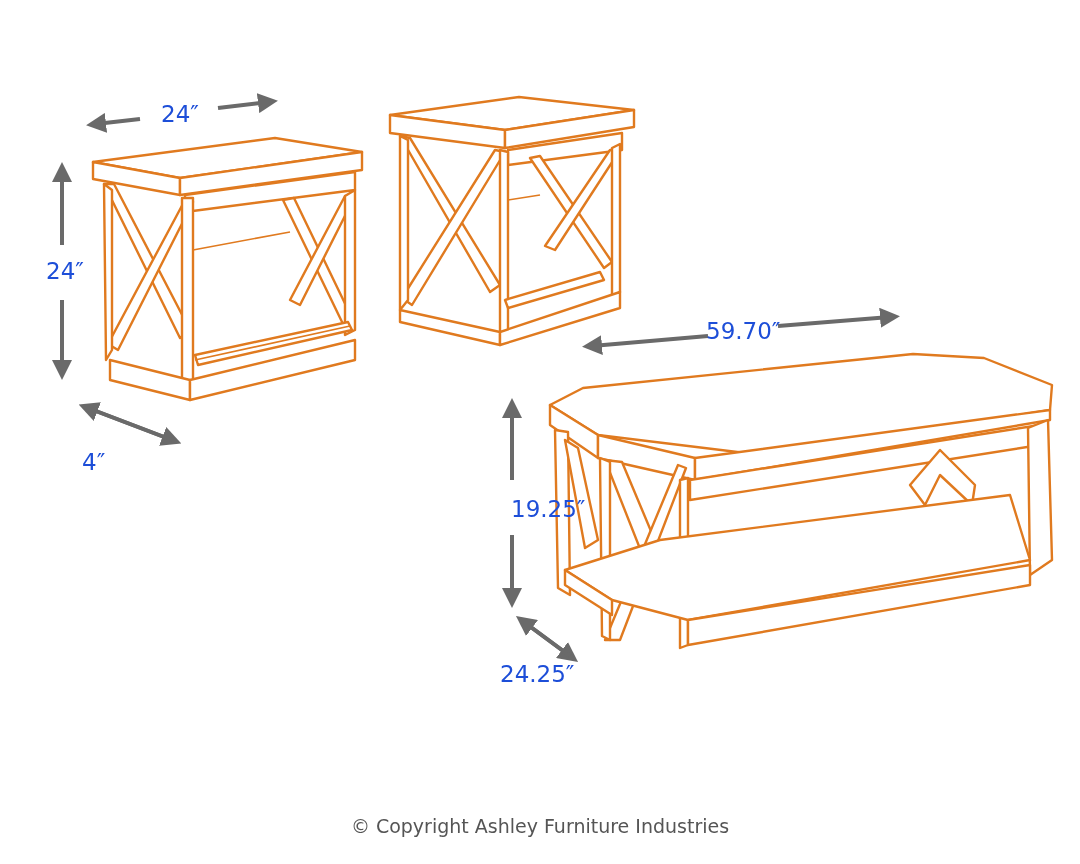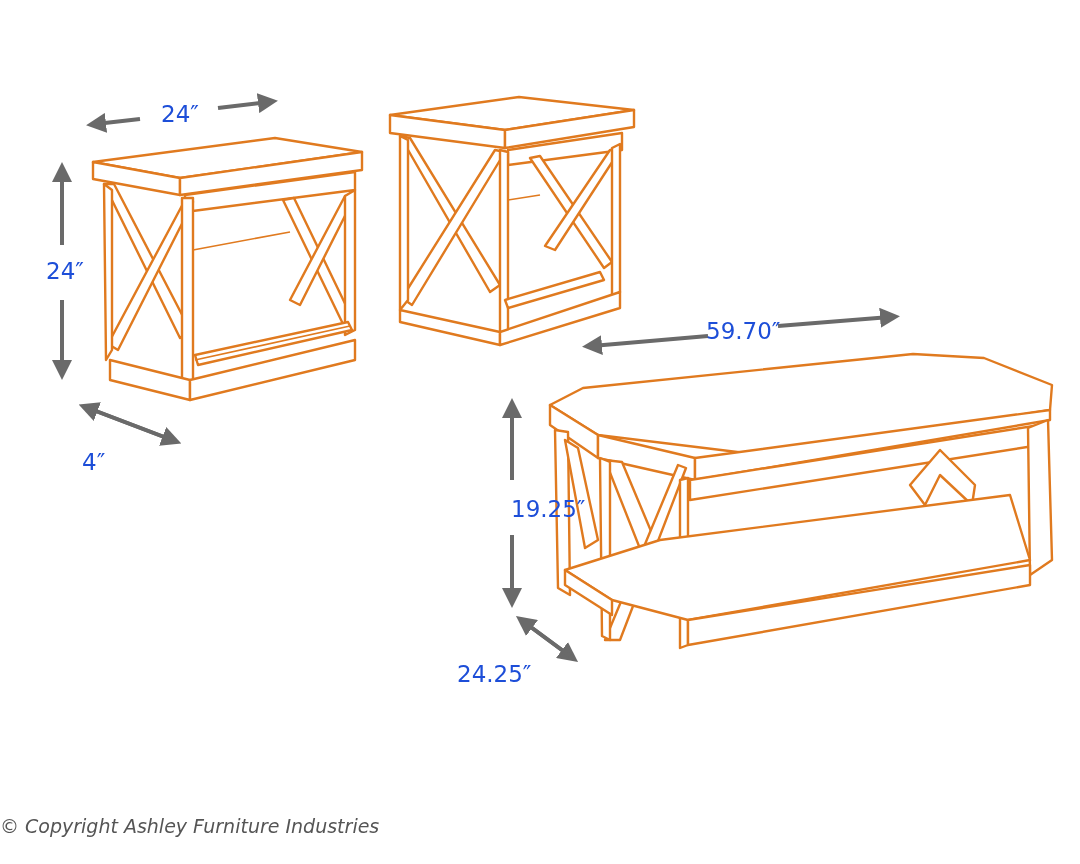--- a/index.html
+++ b/index.html
@@ -4,22 +4,22 @@
 <style>
   html, body { margin:0; padding:0; background:#ffffff; }
   body { width:1080px; height:864px; position:relative; overflow:hidden;
          font-family:"DejaVu Sans", sans-serif; }
   svg.canvas { position:absolute; left:0; top:0; }
   .furn { fill:#ffffff; stroke:#e07a1f; stroke-width:2.4; stroke-linejoin:round; stroke-linecap:round; }
   .furn-thin { fill:none; stroke:#e07a1f; stroke-width:1.6; stroke-linejoin:round; }
   .arrow { stroke:#6a6a6a; stroke-width:4; fill:none; }
   .arrowhead { fill:#6a6a6a; }
   .dim { position:absolute; color:#1d4ed8; font-size:23px; white-space:nowrap; }
-  .copyright { position:absolute; left:0; width:1080px; top:815px; 
-               color:#555; font-size:19px;font-style:italic; }
+  .copyright { position:absolute; left:0; width:1080px; top:815px; text-align:center;
+               color:#555; font-size:19px; }
 </style>
 </head>
 <body>
 
 <svg class="canvas" width="1080" height="864" viewBox="0 0 1080 864">
   <defs>
     <marker id="ah" markerWidth="5" markerHeight="5" refX="2.5" refY="2.5" orient="auto">
       <path d="M0,0 L5,2.5 L0,5 Z" class="arrowhead"></path>
     </marker>
   </defs>
@@ -122,15 +122,15 @@
     <line class="arrow" x1="524" y1="622" x2="570" y2="656" marker-end="url(#ah)"></line>
     <line class="arrow" x1="570" y1="656" x2="524" y2="622" marker-end="url(#ah)"></line>
   </g>
 </svg>
 
 <div class="dim" style="left:161px; top:101px;">24″</div>
 <div class="dim" style="left:46px; top:258px;">24″</div>
 <div class="dim" style="left:82px; top:449px;">4″</div>
 <div class="dim" style="left:706px; top:318px;">59.70″</div>
 <div class="dim" style="left:478px; top:496px;margin-left:33px;">19.25″</div>
-<div class="dim" style="left:457px; top:661px;text-align:center;">24.25″</div>
+<div class="dim" style="left:500px; top:661px;text-align:center;">24.25″</div>
 
 <div class="copyright">© Copyright Ashley Furniture Industries</div>
 
 </body></html>

